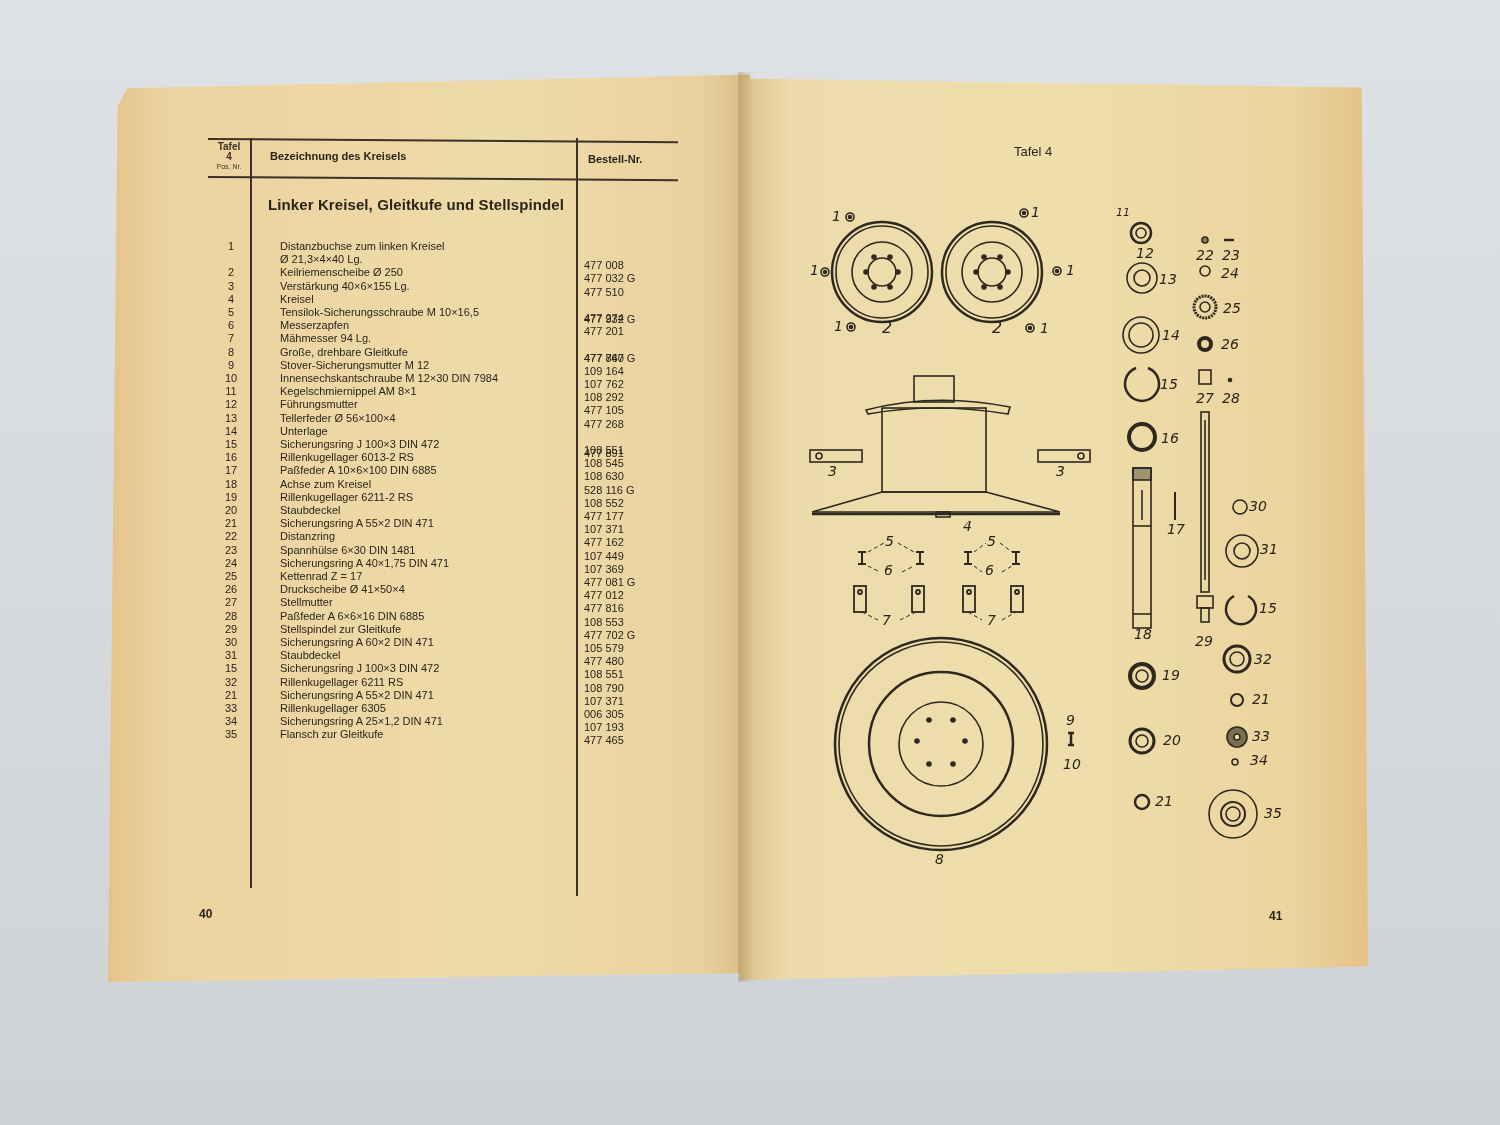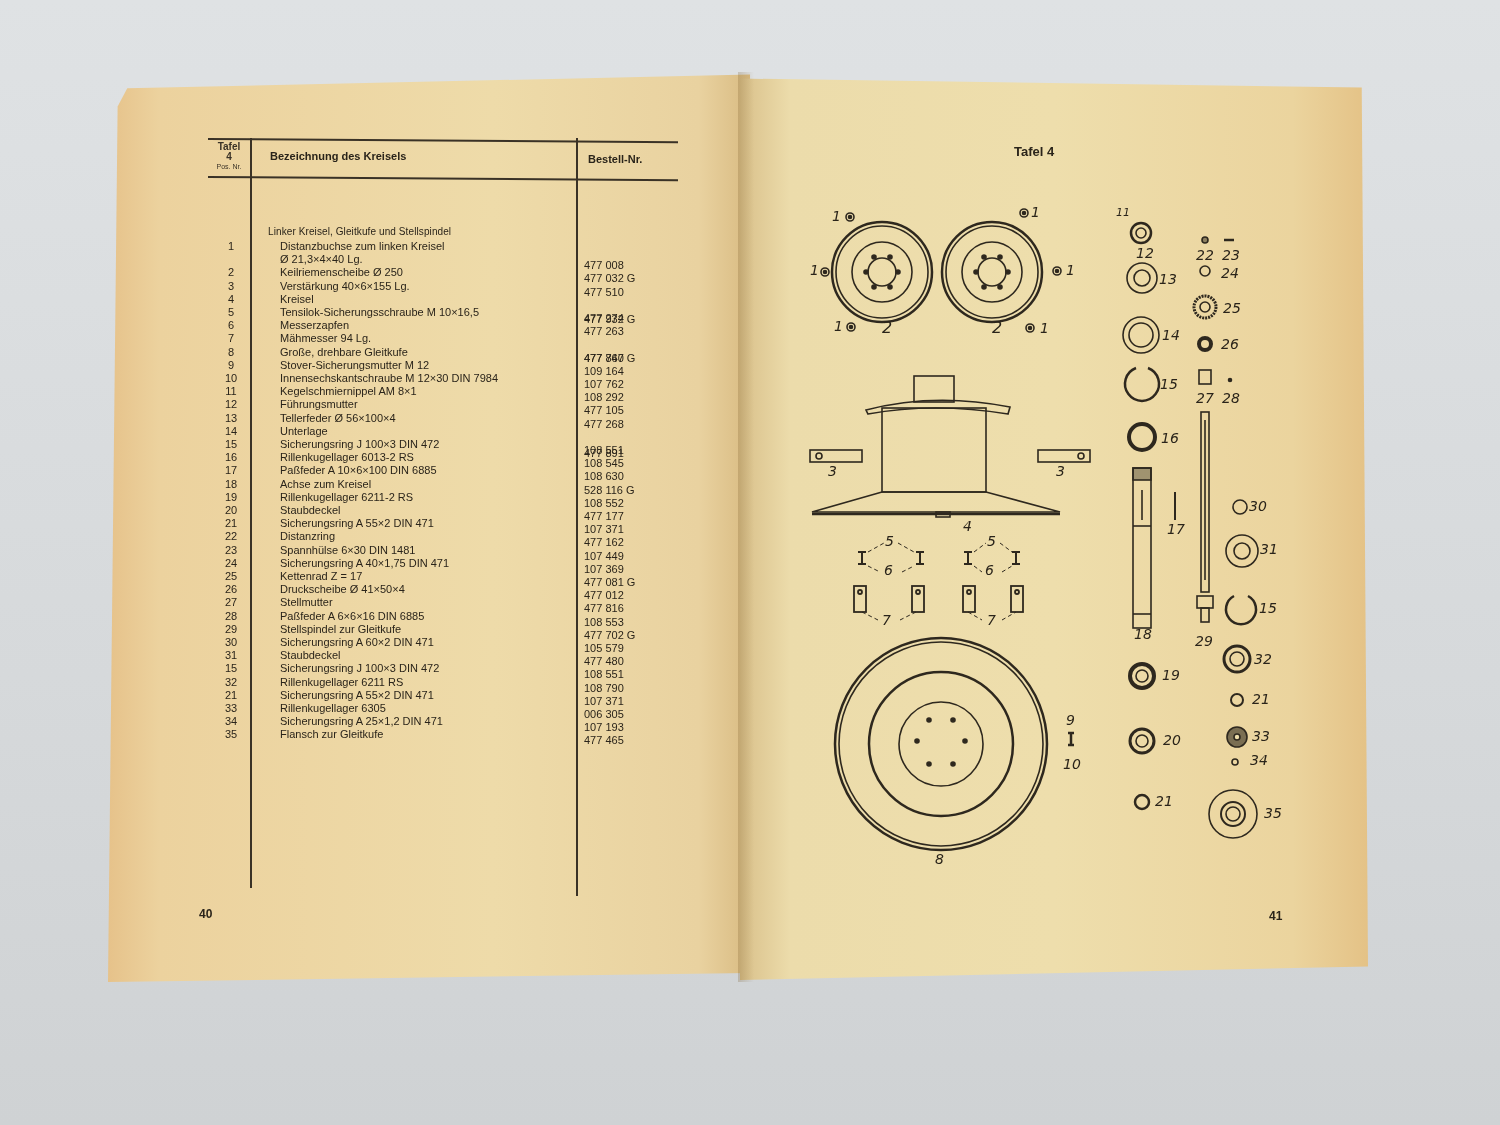--- a/index.html
+++ b/index.html
@@ -24,29 +24,29 @@
     background: linear-gradient(90deg, rgba(120,90,40,0.25), rgba(255,255,255,0)); }
 
   
   .tbl { position:absolute; left:208px; top:138px; width:470px; height:760px; }
   .hline { position:absolute; height:2px; background:#3a3226; }
   .vline { position:absolute; width:2px; background:#3a3226; }
   .hdr-pos { position:absolute; left:0; top:4px; width:42px; text-align:center; font-size:10px; line-height:10px; font-weight:bold; color:#3a3226; }
   .hdr-pos .small { font-size:7px; font-weight:normal; }
   .hdr-name { position:absolute; left:62px; top:12px; font-size:11px; font-weight:bold; }
   .hdr-nr { position:absolute; left:380px; top:15px; font-size:11px; font-weight:bold; }
-  .section-title { position:absolute; left:60px; top:58px; font-size:10px; font-weight:normal; letter-spacing:0.1px;margin-top:30px; }
+  .section-title { position:absolute; left:60px; top:58px; font-size:15px; font-weight:bold; letter-spacing:0.1px; }
   .row { position:absolute; left:0; width:470px; height:13px; font-size:11px; line-height:13px; }
   .row .pos { position:absolute; left:0; width:46px; text-align:center; }
   .row .name { position:absolute; left:72px; white-space:nowrap; }
   .row .nr { position:absolute; left:376px; white-space:nowrap; }
   .pagenum { position:absolute; font-size:12px; font-weight:bold; }
 
   
-  .tafel-title { position:absolute; left:1014px; top:144px; font-size:13px; font-weight:bold; }
+  .tafel-title { position:absolute; left:1014px; top:144px; font-size:13px; font-weight:normal; }
   .lbl { position:absolute; font-family: "DejaVu Sans", sans-serif; font-style:italic; font-size:14px; color:#2a241a; }
   svg.diagram { position:absolute; left:0; top:0; }
 </style>
 </head>
 <body>
 
 <div class="book">
   <div class="page-left"></div>
   <div class="page-right"></div>
   <div class="gutter"></div>
@@ -94,21 +94,21 @@
           <span class="nr" style="top:20px">477 932 G</span>
         </div>
         <div class="row" style="top: 168px;">
           <span class="pos">5</span>
           <span class="name">Tensilok-Sicherungsschraube M 10×16,5</span>
           <span class="nr" style="top:6px">477 274</span>
         </div>
         <div class="row" style="top: 181.2px;">
           <span class="pos">6</span>
           <span class="name">Messerzapfen</span>
-          <span class="nr" style="top:6px">477 263</span>
+          <span class="nr" style="top:6px">477 201</span>
         </div>
         <div class="row" style="top: 194.4px;">
           <span class="pos">7</span>
           <span class="name">Mähmesser 94 Lg.</span>
           <span class="nr" style="top:20px">477 740</span>
         </div>
         <div class="row" style="top: 207.6px;">
           <span class="pos">8</span>
           <span class="name">Große, drehbare Gleitkufe</span>
           <span class="nr" style="top:6px">477 867 G</span>

